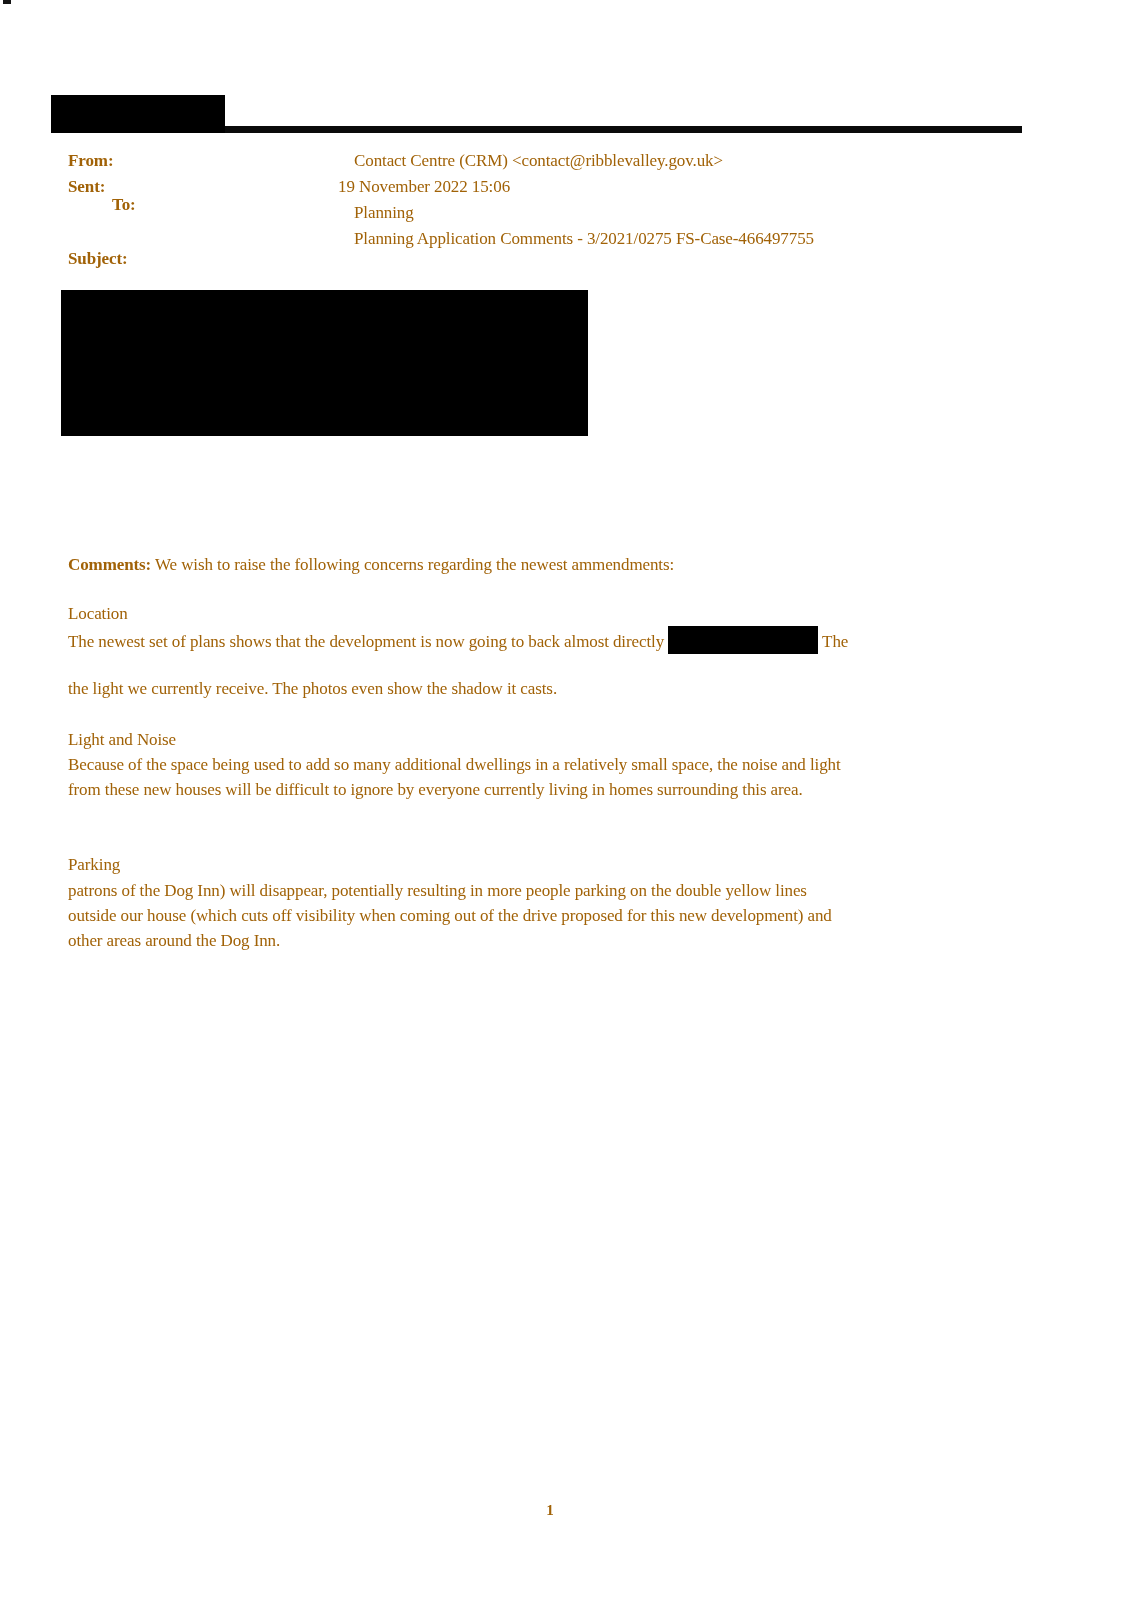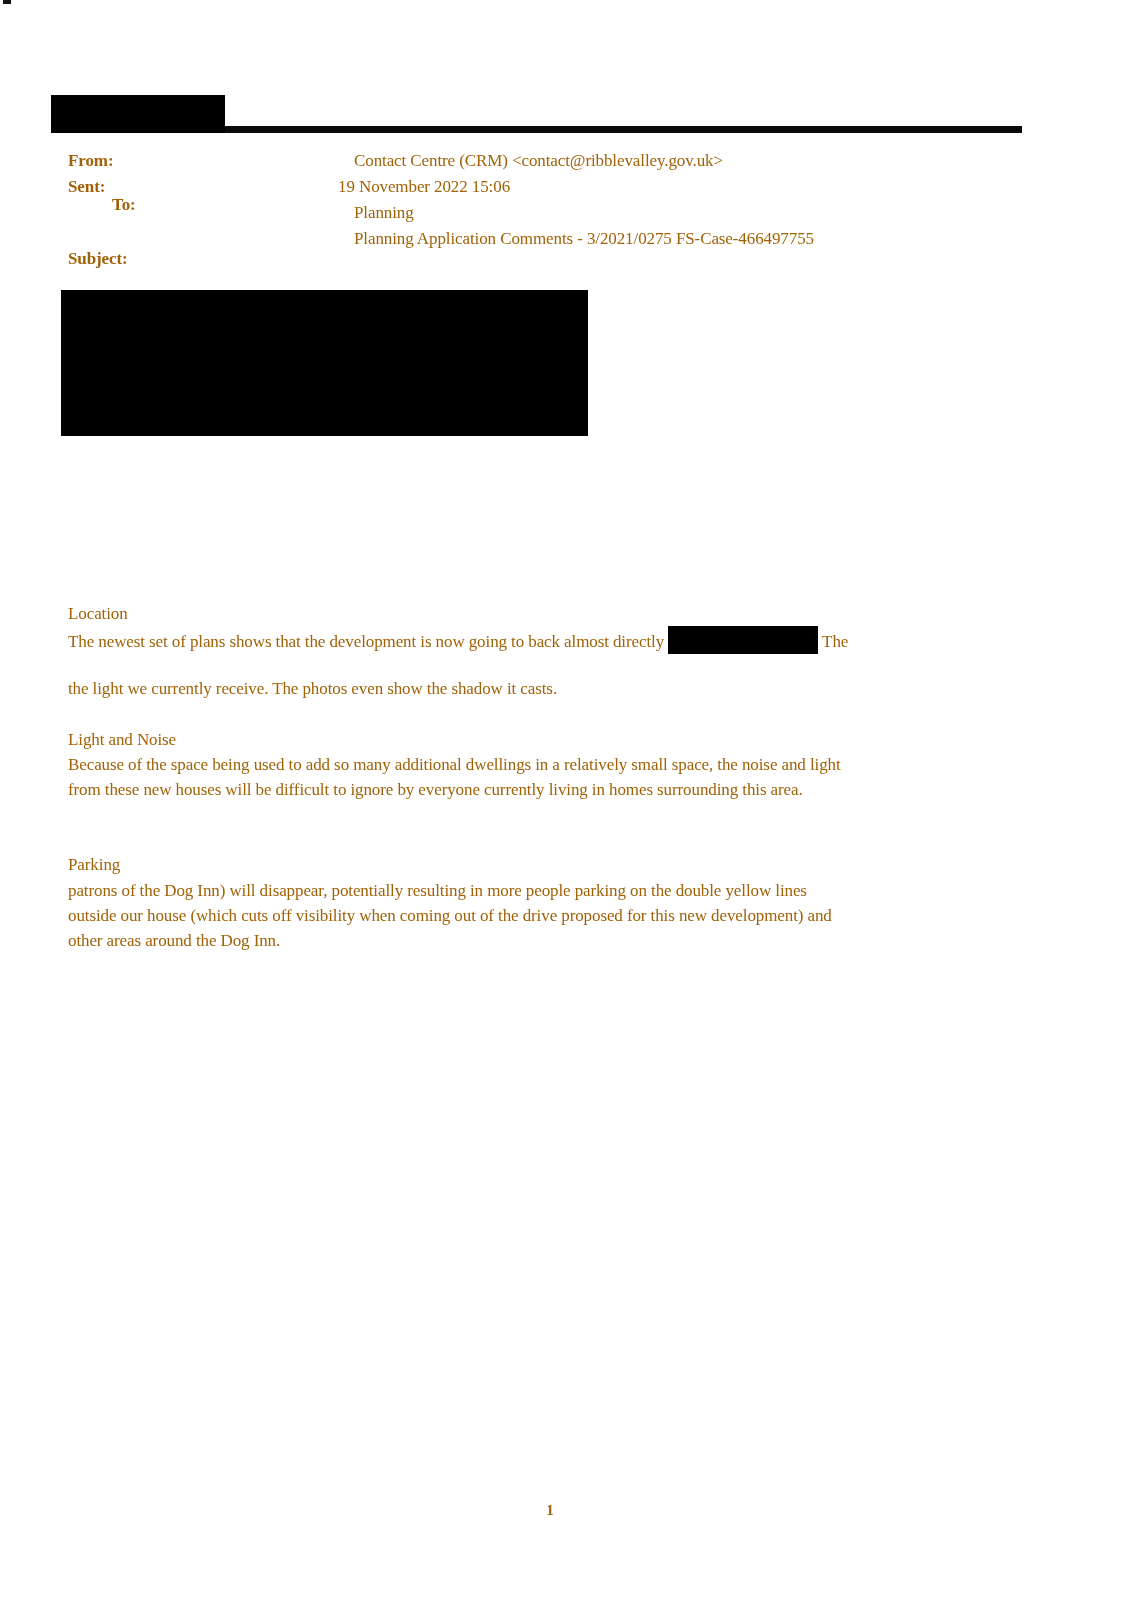--- a/index.html
+++ b/index.html
@@ -75,20 +75,24 @@
   <div class="txt bold" style="left:68px; top:192px;margin-left:44px;">To:</div>
   <div class="txt" style="left:354px; top:200px;">Planning</div>
 
   <div class="txt bold" style="left:68px; top:226px;margin-top:20px;">Subject:</div>
   <div class="txt" style="left:354px; top:226px;">Planning Application Comments - 3/2021/0275 FS-Case-466497755</div>
 
   <div class="redact" style="left:61px; top:290px; width:527px; height:146px;"></div>
 
 
 
+  <div class="txt" style="left:68px; top:552px;">
+    <span class="bold">Comments:</span>
+    <span>We wish to raise the following concerns regarding the newest ammendments:</span>
+  </div>
 
   <div class="txt" style="left:68px; top:601px;">Location</div>
   <div class="txt" style="left:68px; top:626px;">
     <span>The newest set of plans shows that the development is now going to back almost directly </span><span class="redact-inline" style="width:150px;"></span><span> The</span>
   </div>
   <div class="txt" style="left:68px; top:676px;">the light we currently receive. The photos even show the shadow it casts.</div>
 
   <div class="txt" style="left:68px; top:727px;">Light and Noise</div>
   <div class="txt" style="left:68px; top:752px;">Because of the space being used to add so many additional dwellings in a relatively small space, the noise and light</div>
   <div class="txt" style="left:68px; top:777px;">from these new houses will be difficult to ignore by everyone currently living in homes surrounding this area.</div>

